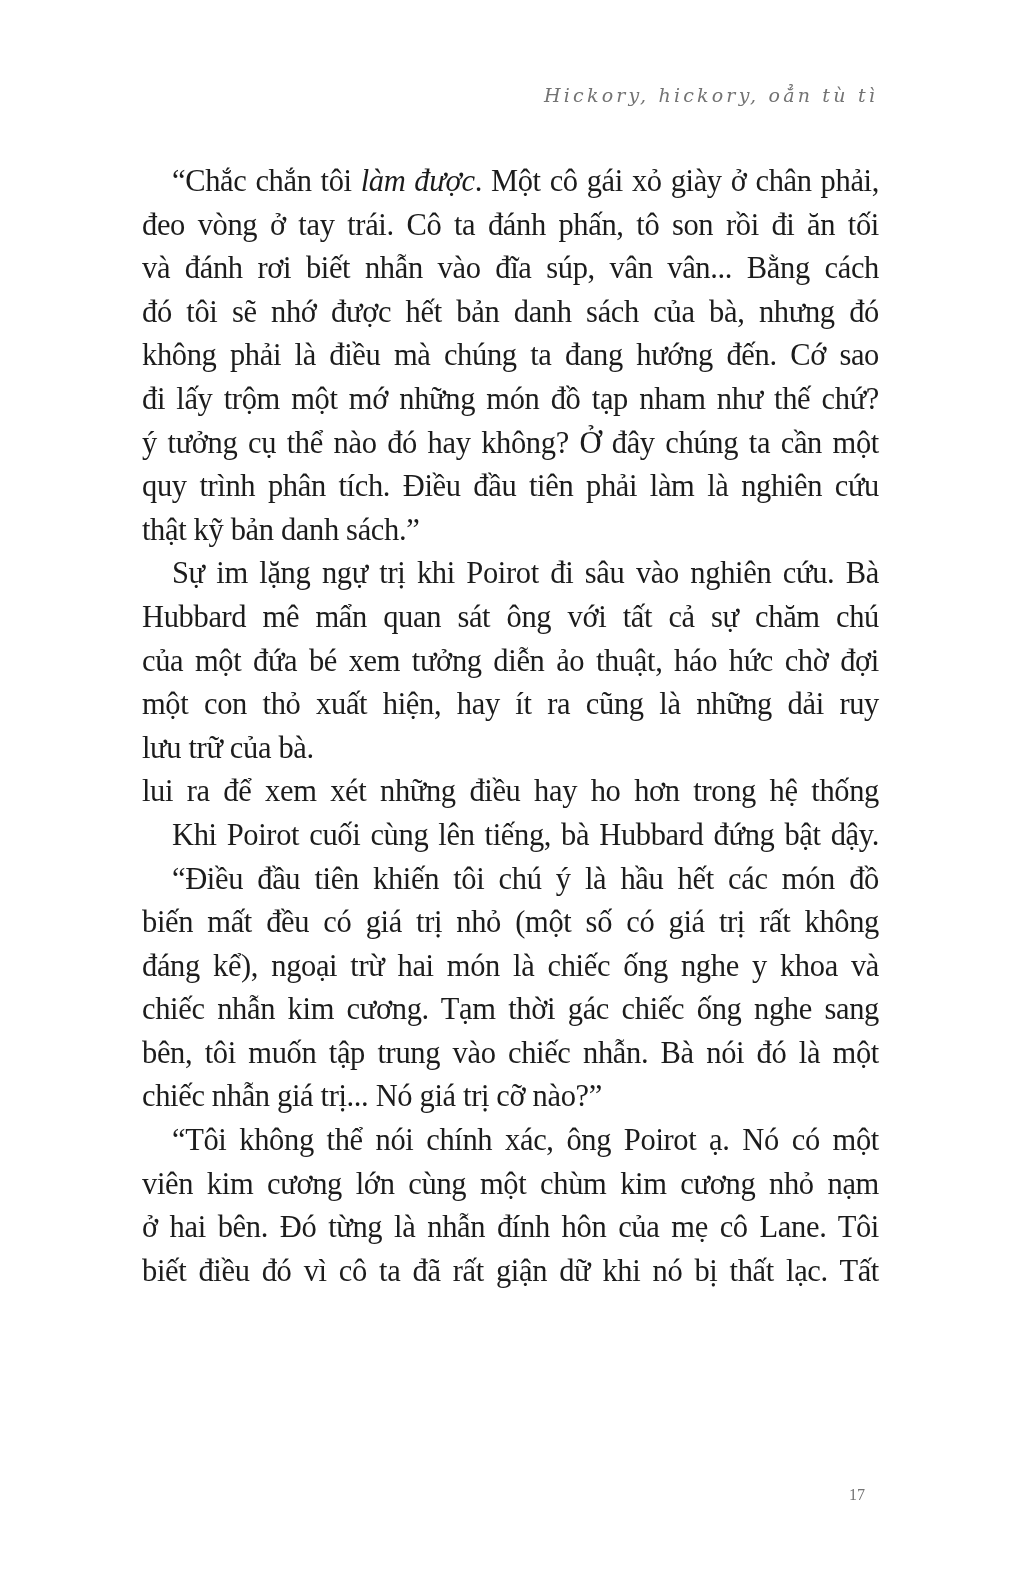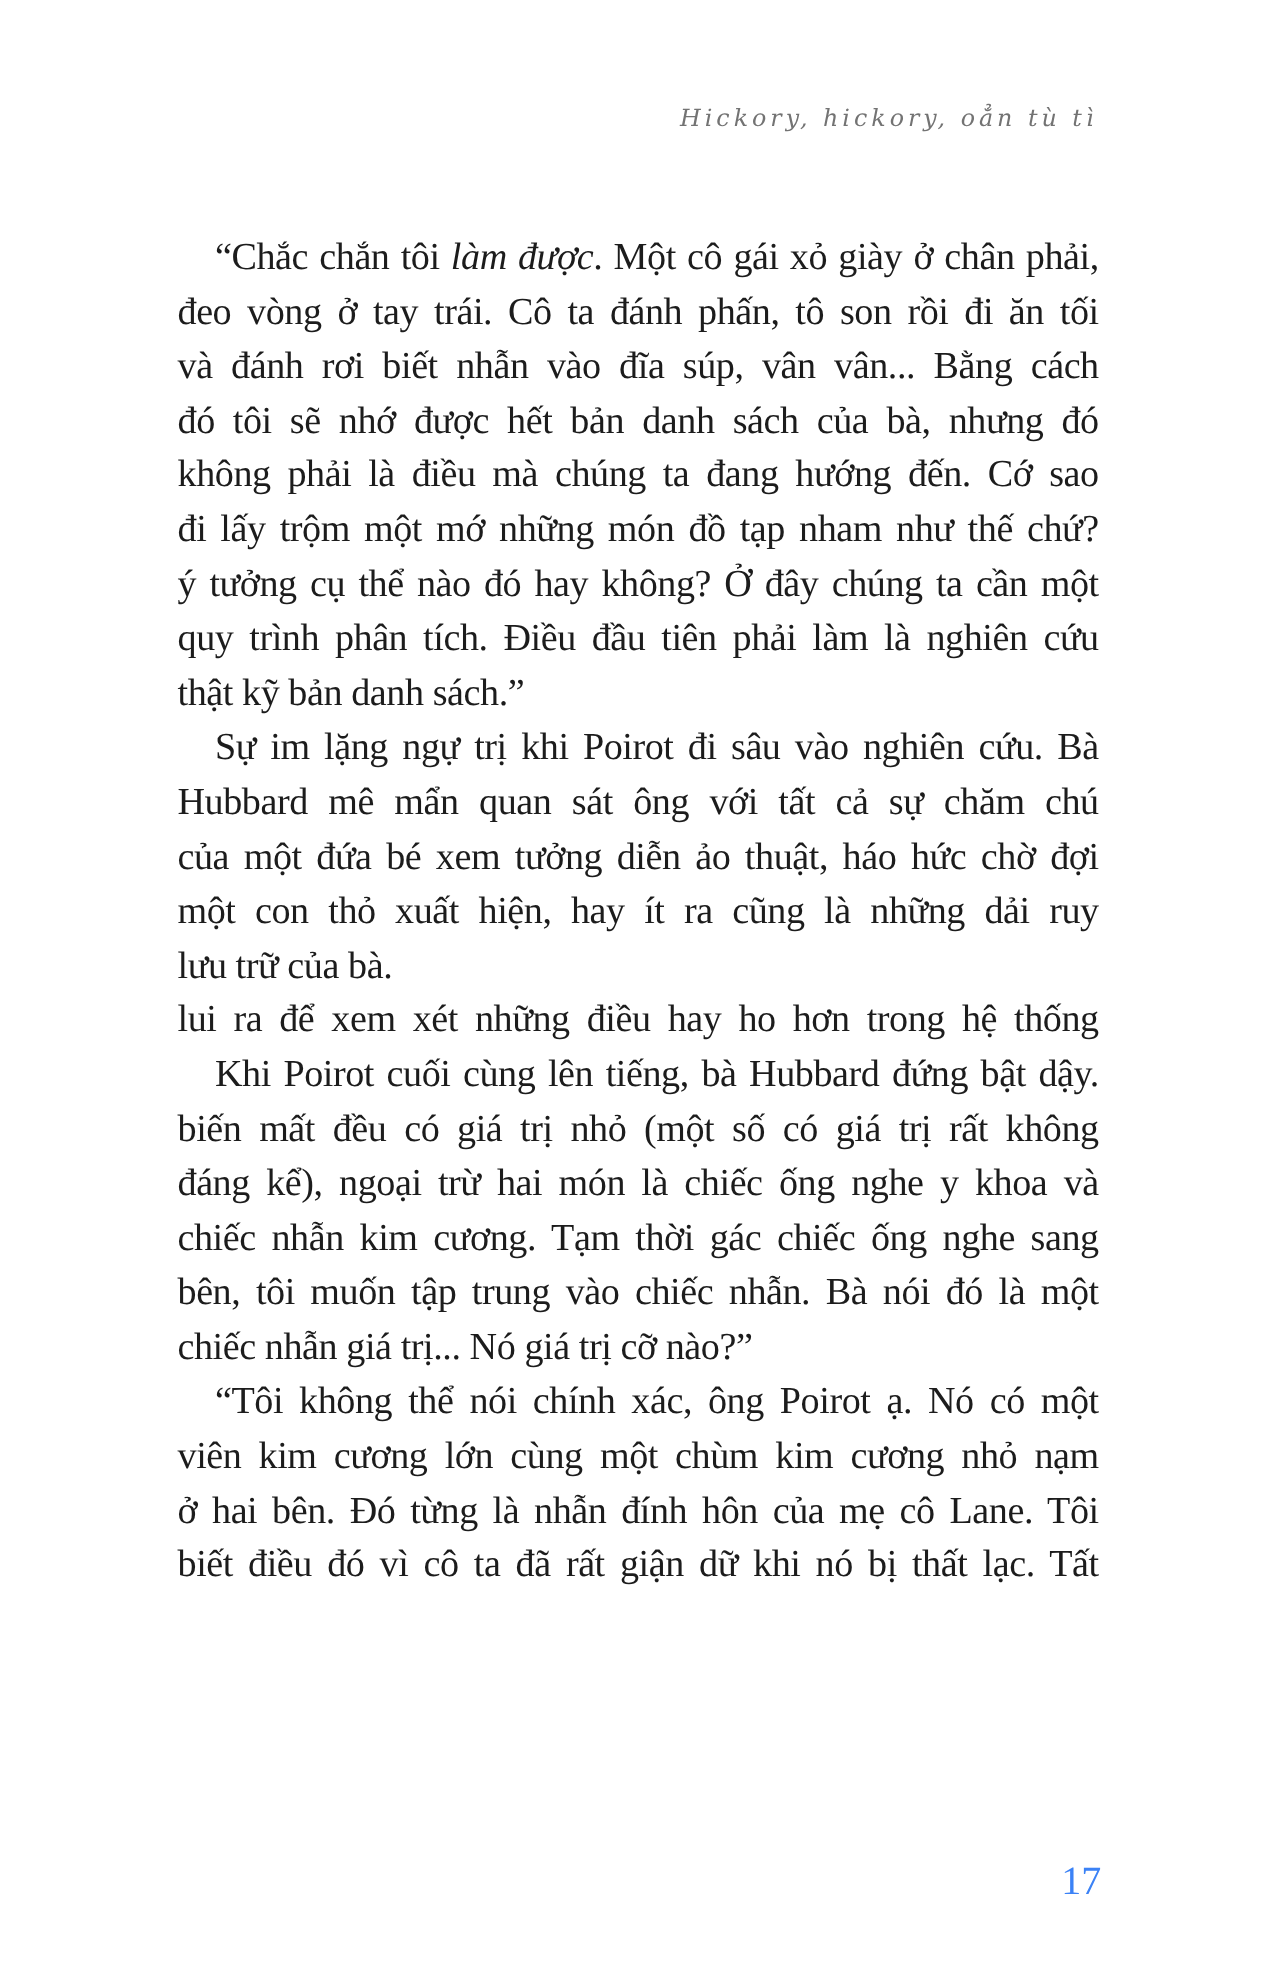--- a/index.html
+++ b/index.html
@@ -27,43 +27,42 @@
     }
     .text-block {
       position: absolute;
       top: 160px;
       left: 142px;
       width: 737px;
       font-family: "Liberation Serif", serif;
       font-size: 30.5px;
       line-height: 43.6px;
       color: #1c1c1c;
-      margin-top: 24px;
     }
     .line {
       display: block;
       white-space: nowrap;
       text-align: justify;
       text-align-last: justify;
       height: 43.6px;
       letter-spacing: -0.35px;
     }
     .line.last {
       text-align-last: left;
     }
     .line.indent {
       padding-left: 30px;
     }
     .page-number {
       position: absolute;
       top: 1486px;
       left: 849px;
       font-family: "Liberation Serif", serif;
-      font-size: 32px;
-      color: #3b82f6;
+      font-size: 16px;
+      color: #737373;
     }
     em { font-style: italic; }
   </style>
 </head>
 <body>
 
 <div class="running-head">Hickory, hickory, oẳn tù tì</div>
 
 <div class="text-block">
 
@@ -86,20 +85,21 @@
     <span class="line">một con thỏ xuất hiện, hay ít ra cũng là những dải ruy</span>
     <span class="line last">lưu trữ của bà.</span>
     <span class="line">lui ra để xem xét những điều hay ho hơn trong hệ thống</span>
   </div>
 
   <div>
     <span class="line indent">Khi Poirot cuối cùng lên tiếng, bà Hubbard đứng bật dậy.</span>
   </div>
 
   <div>
+    <span class="line indent">“Điều đầu tiên khiến tôi chú ý là hầu hết các món đồ</span>
     <span class="line">biến mất đều có giá trị nhỏ (một số có giá trị rất không</span>
     <span class="line">đáng kể), ngoại trừ hai món là chiếc ống nghe y khoa và</span>
     <span class="line">chiếc nhẫn kim cương. Tạm thời gác chiếc ống nghe sang</span>
     <span class="line">bên, tôi muốn tập trung vào chiếc nhẫn. Bà nói đó là một</span>
     <span class="line last">chiếc nhẫn giá trị... Nó giá trị cỡ nào?”</span>
   </div>
 
   <div>
     <span class="line indent">“Tôi không thể nói chính xác, ông Poirot ạ. Nó có một</span>
     <span class="line">viên kim cương lớn cùng một chùm kim cương nhỏ nạm</span>

